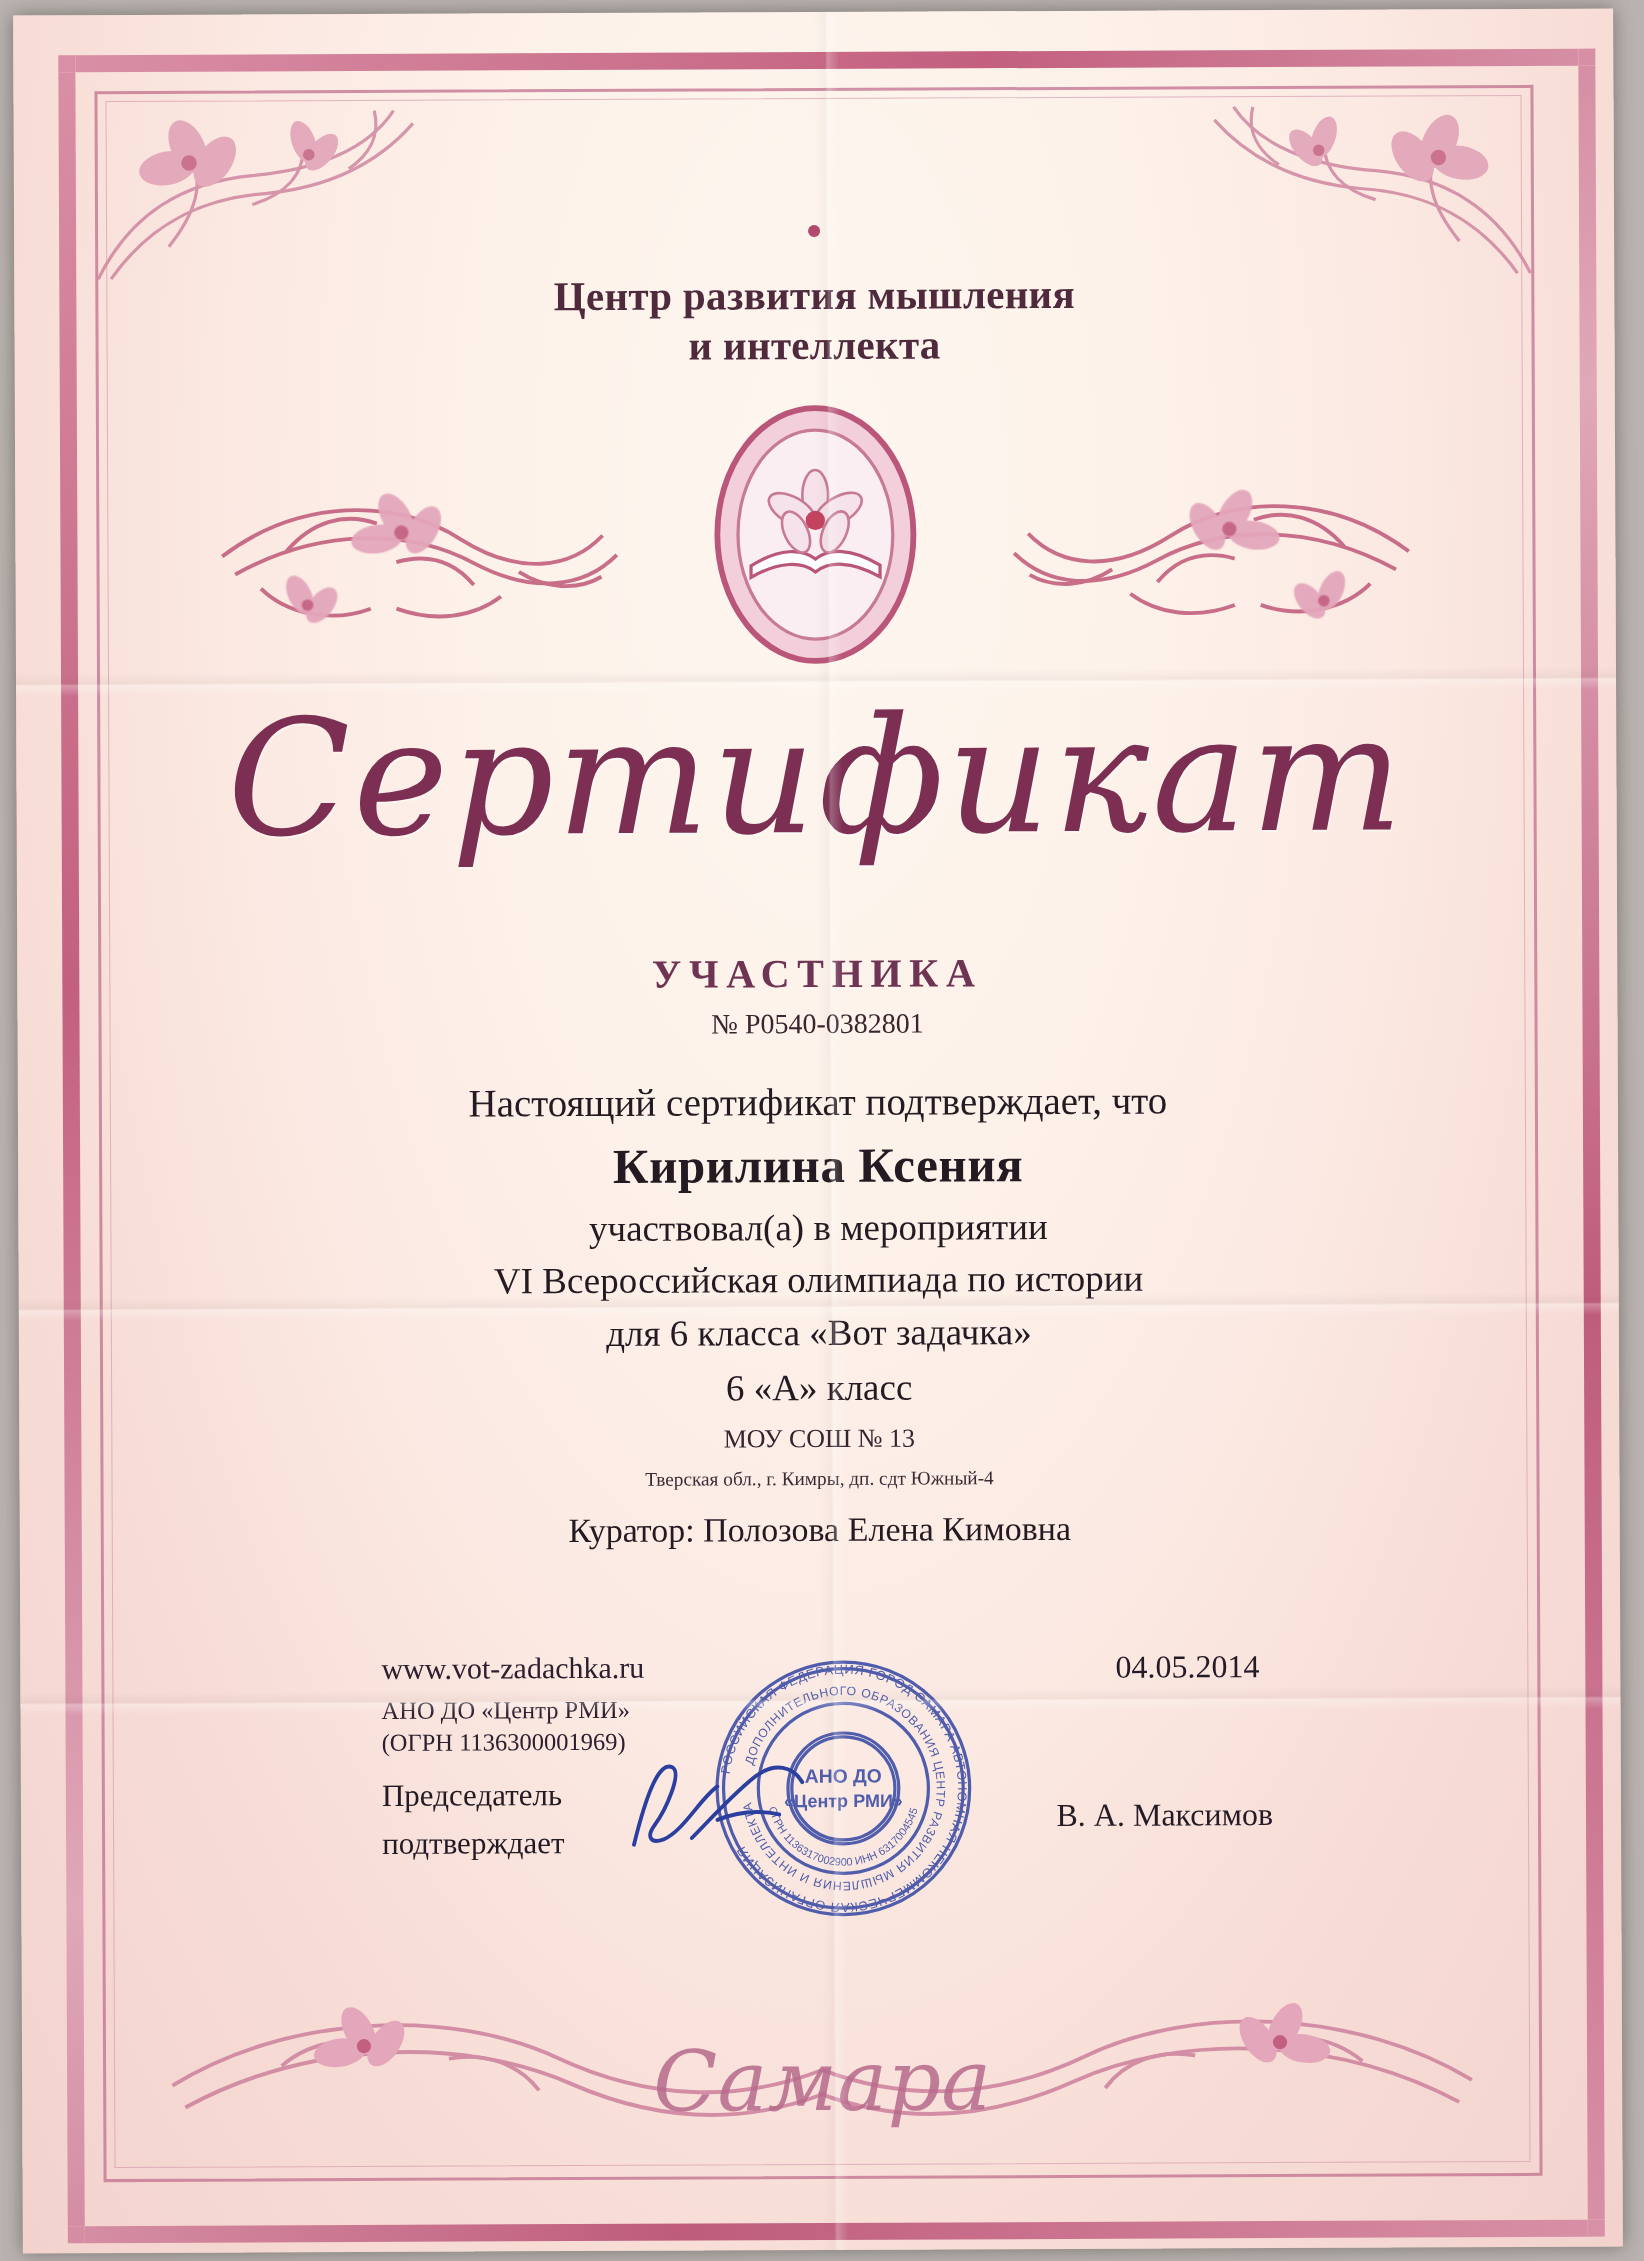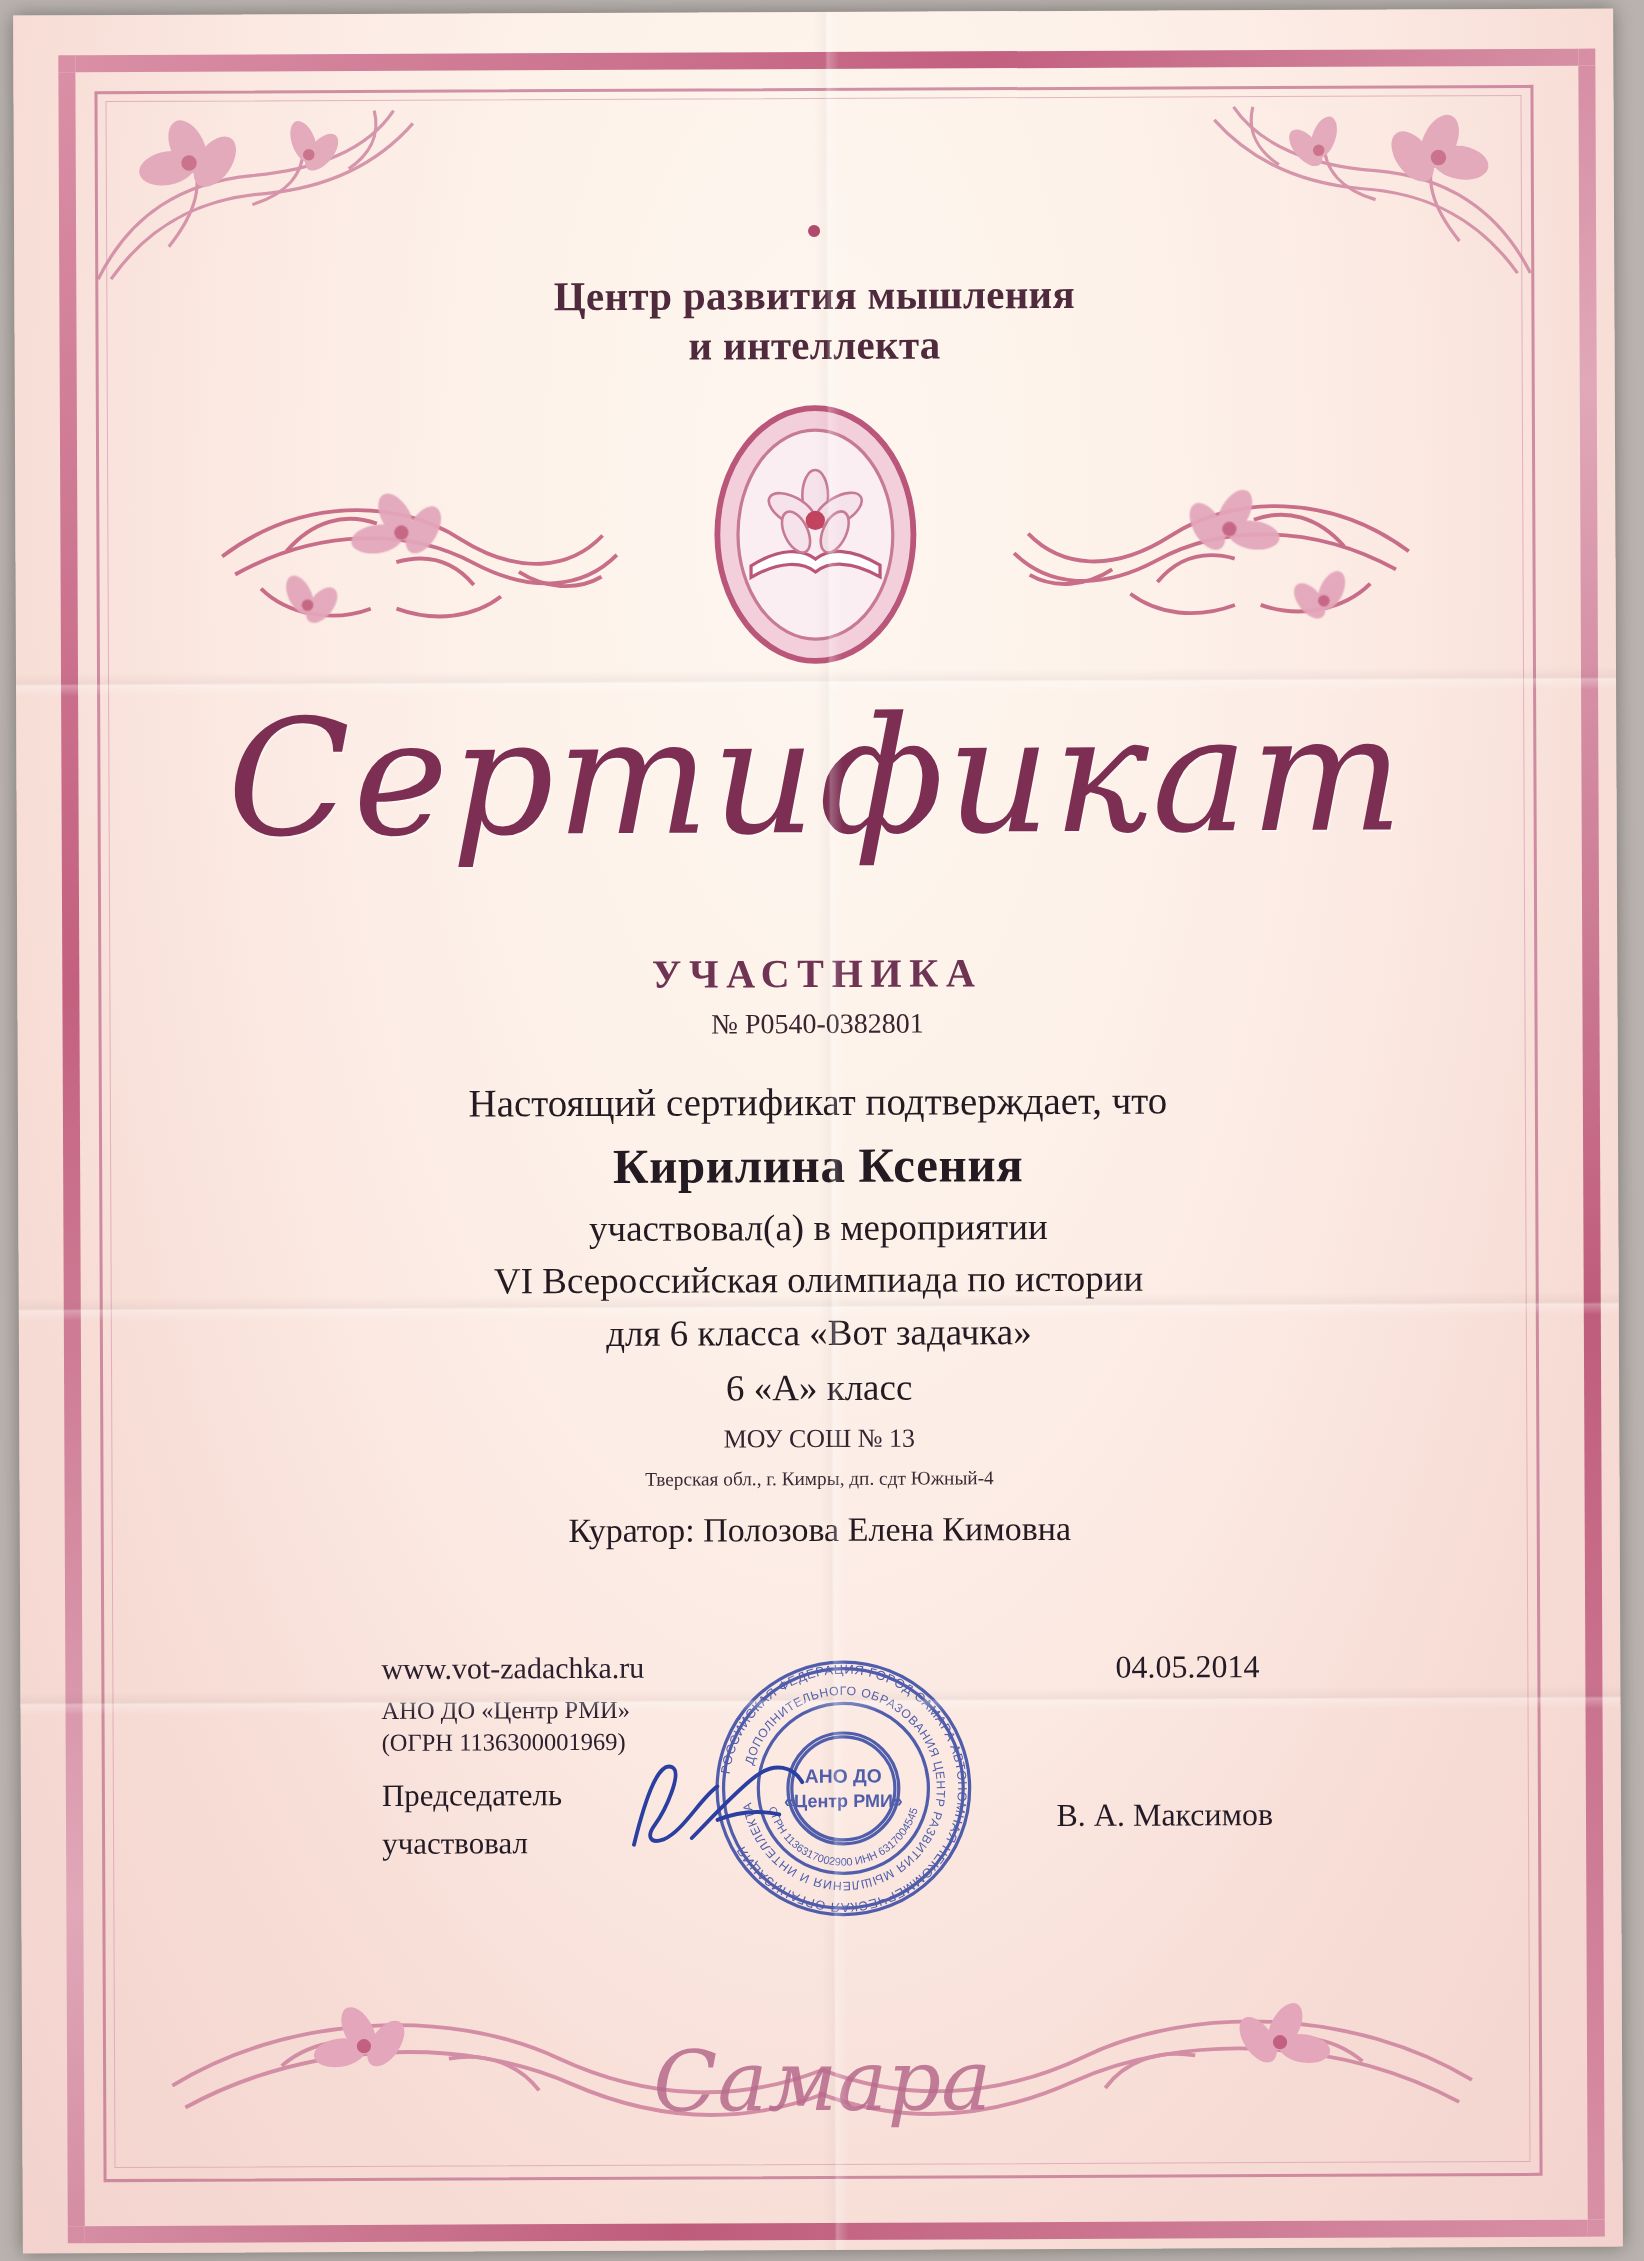--- a/index.html
+++ b/index.html
@@ -334,21 +334,21 @@
       <div class="line-school">МОУ СОШ № 13</div>
       <div class="line-address">Тверская обл., г. Кимры, дп. сдт Южный-4</div>
       <div class="line-curator">Куратор: Полозова Елена Кимовна</div>
     </div>
 
     <div class="footer">
       <div class="site">www.vot-zadachka.ru</div>
       <div class="ano1">АНО ДО «Центр РМИ»</div>
       <div class="ano2">(ОГРН 1136300001969)</div>
       <div class="chair1">Председатель</div>
-      <div class="chair2">участвовал</div>
+      <div class="chair2">подтверждает</div>
       <div class="date">04.05.2014</div>
       <div class="signer">В. А. Максимов</div>
     </div>
 
     <svg class="signature" viewBox="0 0 300 190">
       <g fill="none" stroke="#2b3fa0" stroke-width="6" stroke-linecap="round">
         <path d="M20 150 C 40 70, 60 20, 80 30 C 96 38, 70 96, 52 120 C 40 136, 44 150, 66 142 C 96 130, 124 78, 150 60"></path>
         <path d="M110 140 C 140 110, 176 70, 210 44 C 240 22, 268 30, 282 54"></path>
         <path d="M150 112 C 180 100, 210 96, 246 104"></path>
       </g>

